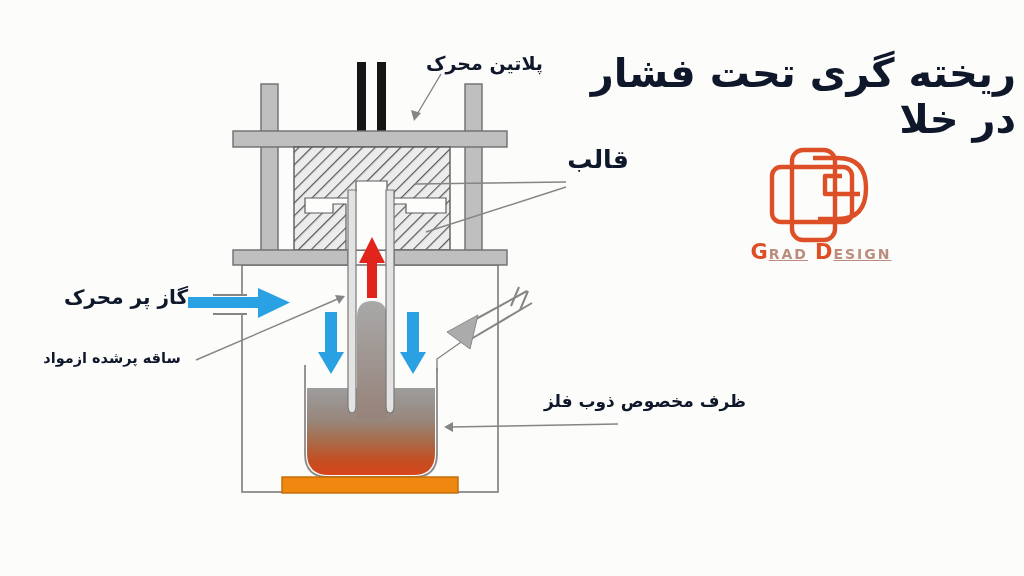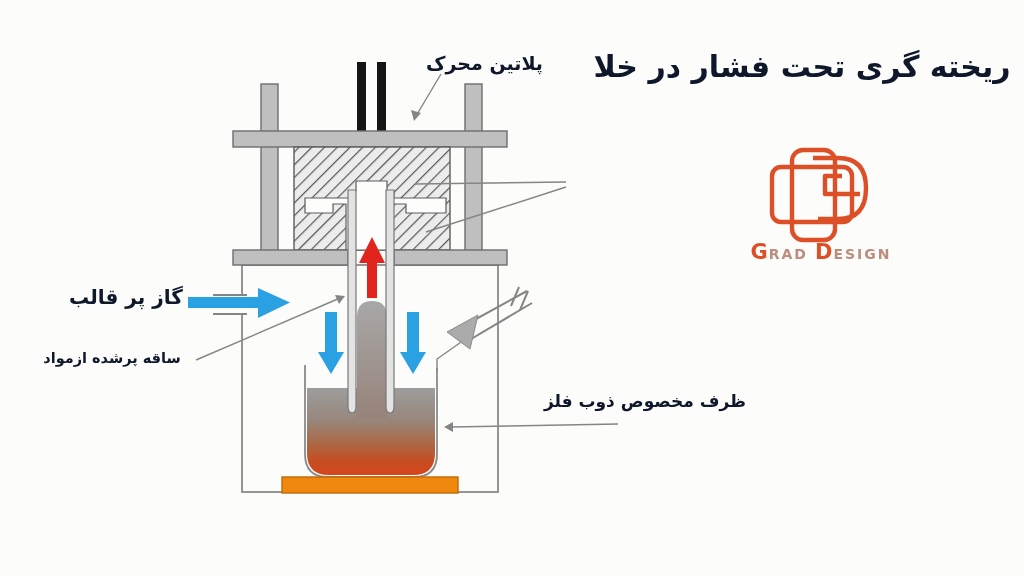--- a/index.html
+++ b/index.html
@@ -5,33 +5,33 @@
   html,body{margin:0;padding:0;background:#ffffff;}
   .canvas{
     position:relative;width:1024px;height:576px;overflow:hidden;
     background:#fcfcfa;font-family:"DejaVu Sans",sans-serif;
   }
   .diagram-svg{position:absolute;left:0;top:0;}
   .label{
     position:absolute;color:#0f172a;font-weight:bold;text-align:center;
     line-height:1.15;direction:rtl;
   }
-  .title{left:588px;top:50px;width:428px;font-size:30px;letter-spacing:0;}
+  .title{left:588px;top:50px;width:428px;font-size:40px;letter-spacing:0;text-align:right;}
   .lbl-platen{left:412px;top:53px;width:145px;font-size:19px;}
   .lbl-mold{left:553px;top:146px;width:90px;font-size:25px;}
   .lbl-gas{left:60px;top:286px;width:132px;font-size:20px;}
   .lbl-stem{left:26px;top:350px;width:172px;font-size:14.5px;}
   .lbl-fill{left:536px;top:280px;width:152px;font-size:20px;}
   .lbl-pot{left:536px;top:392px;width:218px;font-size:17px;}
   .logo-text{
     position:absolute;left:742px;top:240px;width:158px;text-align:center;
     direction:ltr;letter-spacing:1px;white-space:nowrap;
   }
   .logo-initial{color:var(--logo_orange,#dd4f27);font-size:21px;font-weight:bold;}
-  .logo-rest{color:var(--logo_text,#bb8d7e);font-size:14px;font-weight:bold;letter-spacing:2px;}
+  .logo-rest{color:var(--logo_text,#bb8d7e);font-size:14px;font-weight:bold;letter-spacing:2px;text-decoration:underline;}
   .logo-space{display:inline-block;width:7px;}
   
   .metal{fill:#bfbfbf;stroke:#6e6e6e;stroke-width:1.4;}
   .dark-bar{fill:#151515;}
   .outline{fill:none;stroke:#8a8a8a;stroke-width:1.8;}
   .cavity{fill:#fdfdfc;stroke:#5c5c5c;stroke-width:1.2;}
   .moldblock{stroke:#5c5c5c;stroke-width:1.4;}
   .tube-wall{fill:#e3e3e3;stroke:#787878;stroke-width:1.2;}
   .ann{stroke:var(--annotation,#858585);stroke-width:1.4;fill:none;}
   .ann2{stroke:var(--annotation,#858585);stroke-width:2;fill:none;}
@@ -152,21 +152,22 @@
     <g>
       <rect class="logo-stroke" x="772" y="167" width="80" height="55" rx="9"></rect>
       <rect class="logo-stroke" x="792" y="150" width="43" height="90" rx="11"></rect>
       <path class="logo-stroke" d="M813,158 L838,158 Q866,158 866,188 Q866,219 838,219 L818,219"></path>
       <path class="logo-stroke" d="M860,194 L825,194 L825,176 L842,176"></path>
     </g>
   </svg>
 
   <div class="label title">ریخته گری تحت فشار در خلا</div>
   <div class="label lbl-platen">پلاتین محرک</div>
-  <div class="label lbl-gas">گاز پر قالب</div>
+  <div class="label lbl-mold">قالب</div>
+  <div class="label lbl-gas">گاز پر محرک</div>
   <div class="label lbl-stem">ساقه پرشده ازمواد</div>
   <div class="label lbl-pot">ظرف مخصوص ذوب فلز</div>
 
   <div class="logo-text">
     <span class="logo-initial">G</span><span class="logo-rest">RAD</span><span class="logo-space"></span><span class="logo-initial">D</span><span class="logo-rest">ESIGN</span>
   </div>
 
 </div>
 
 </body></html>

